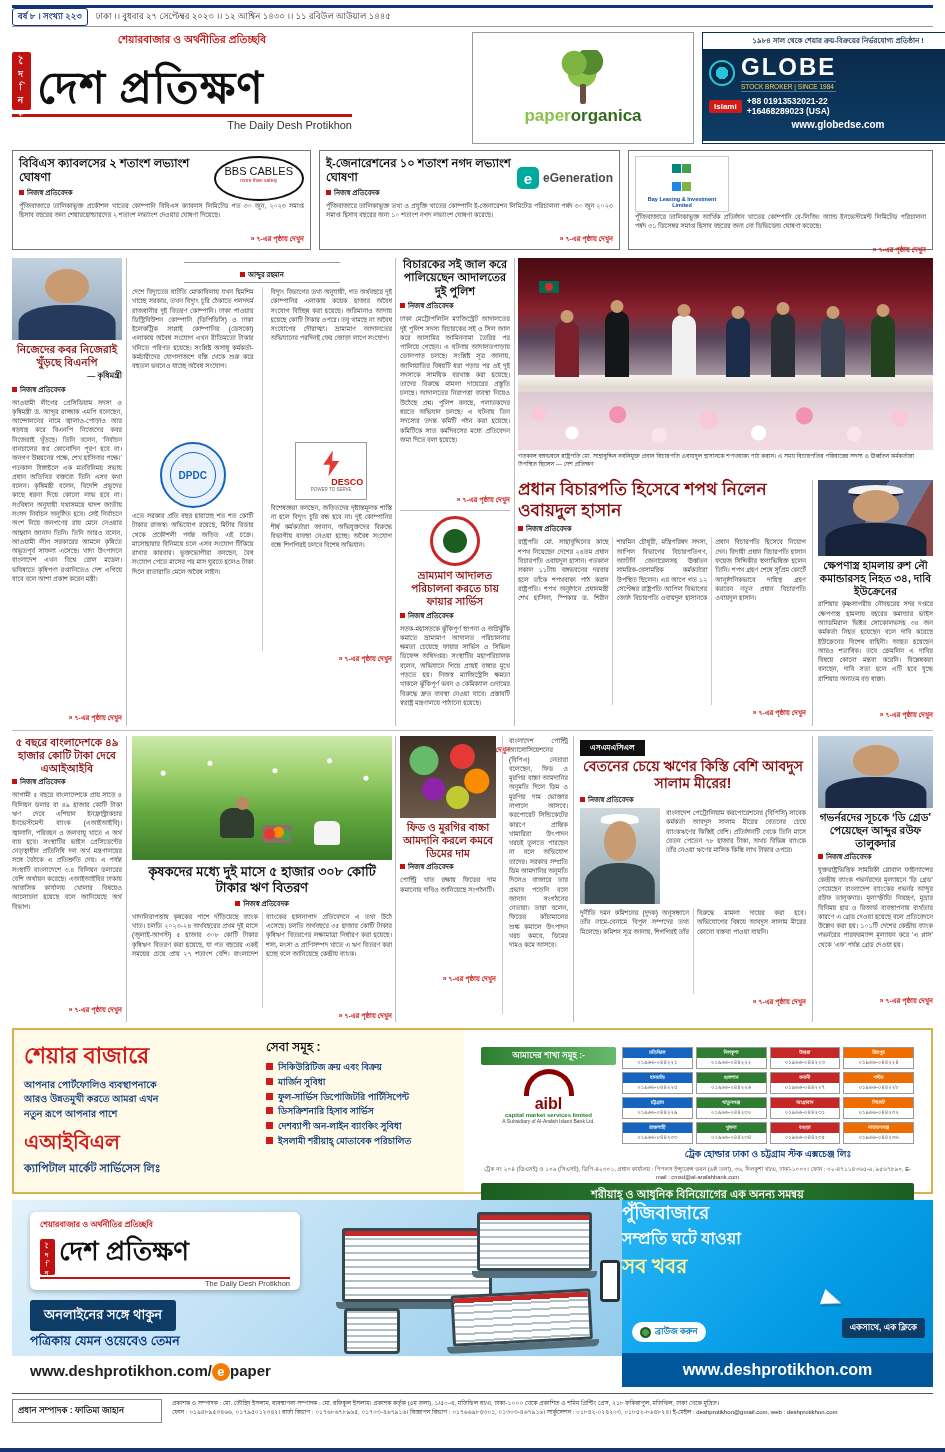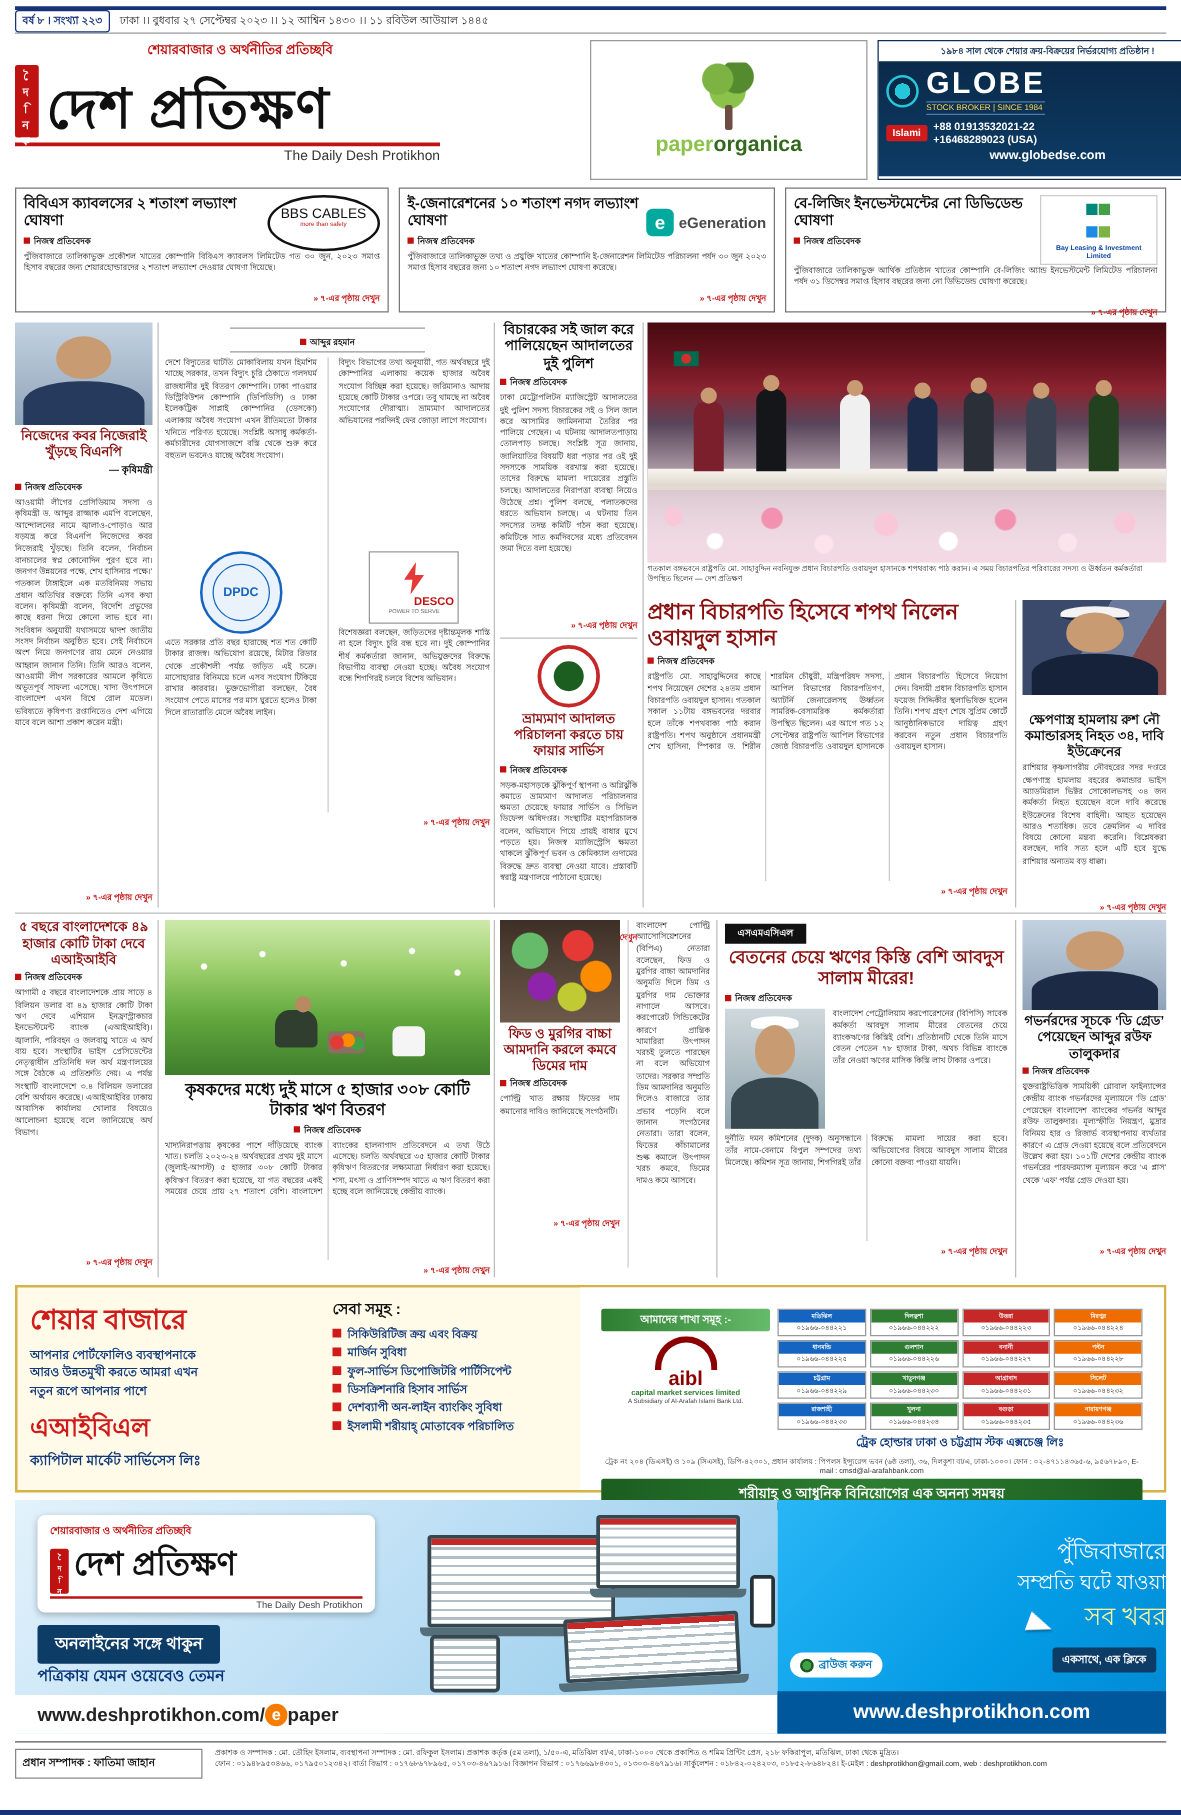--- a/index.html
+++ b/index.html
@@ -167,24 +167,20 @@
         <div style="width:22px;height:22px;background:#00a99d;border-radius:5px;color:#fff;font-weight:bold;font-size:15px;display:flex;align-items:center;justify-content:center;">e</div>
         <div style="font-size:12px;color:#4a4a4a;font-weight:bold;">eGeneration</div>
       </div>
     </div>
     <div class="body-txt" style="height:30px;">পুঁজিবাজারে তালিকাভুক্ত তথ্য ও প্রযুক্তি খাতের কোম্পানি ই-জেনারেশন লিমিটেড পরিচালনা পর্ষদ ৩০ জুন ২০২৩ সমাপ্ত হিসাব বছরের জন্য ১০ শতাংশ নগদ লভ্যাংশ ঘোষণা করেছে।</div>
     <div class="more">» ৭-এর পৃষ্ঠায় দেখুন</div>
   </div>
 
   <div class="abs brief" style="left:628px;top:150px;width:305px;height:100px;">
     <div style="display:flex;gap:4px;">
-      <div style="flex:1;">
-        <div class="brief-head">বে-লিজিং ইনভেস্টমেন্টের নো ডিভিডেন্ড ঘোষণা</div>
-        <div class="byline">নিজস্ব প্রতিবেদক</div>
-      </div>
       <div style="width:86px;text-align:center;border:1px solid #ccc;padding:3px;">
         <div>
           <span class="sq" style="background:#00897b;"></span><span class="sq" style="background:#43a047;"></span><br>
           <span class="sq" style="background:#1e88e5;"></span><span class="sq" style="background:#7cb342;"></span>
         </div>
         <div style="font-size:5.5px;color:#0d47a1;font-weight:bold;">Bay Leasing &amp; Investment Limited</div>
       </div>
     </div>
     <div class="body-txt" style="height:30px;">পুঁজিবাজারে তালিকাভুক্ত আর্থিক প্রতিষ্ঠান খাতের কোম্পানি বে-লিজিং অ্যান্ড ইনভেস্টমেন্ট লিমিটেড পরিচালনা পর্ষদ ৩১ ডিসেম্বর সমাপ্ত হিসাব বছরের জন্য নো ডিভিডেন্ড ঘোষণা করেছে।</div>
     <div class="more">» ৭-এর পৃষ্ঠায় দেখুন</div>
@@ -277,21 +273,21 @@
     <div class="body-txt" style="height:168px;columns:3;column-gap:8px;column-rule:1px solid #ccc;">রাষ্ট্রপতি মো. সাহাবুদ্দিনের কাছে শপথ নিয়েছেন দেশের ২৪তম প্রধান বিচারপতি ওবায়দুল হাসান। গতকাল সকাল ১১টায় বঙ্গভবনের দরবার হলে তাঁকে শপথবাক্য পাঠ করান রাষ্ট্রপতি। শপথ অনুষ্ঠানে প্রধানমন্ত্রী শেখ হাসিনা, স্পিকার ড. শিরীন শারমিন চৌধুরী, মন্ত্রিপরিষদ সদস্য, আপিল বিভাগের বিচারপতিগণ, অ্যাটর্নি জেনারেলসহ ঊর্ধ্বতন সামরিক-বেসামরিক কর্মকর্তারা উপস্থিত ছিলেন। এর আগে গত ১২ সেপ্টেম্বর রাষ্ট্রপতি আপিল বিভাগের জ্যেষ্ঠ বিচারপতি ওবায়দুল হাসানকে প্রধান বিচারপতি হিসেবে নিয়োগ দেন। বিদায়ী প্রধান বিচারপতি হাসান ফয়েজ সিদ্দিকীর স্থলাভিষিক্ত হলেন তিনি। শপথ গ্রহণ শেষে সুপ্রিম কোর্টে আনুষ্ঠানিকভাবে দায়িত্ব গ্রহণ করবেন নতুন প্রধান বিচারপতি ওবায়দুল হাসান।</div>
     <div class="more">» ৭-এর পৃষ্ঠায় দেখুন</div>
   </div>
 
   <div class="abs" style="left:818px;top:480px;width:115px;">
     <div class="portrait" style="width:115px;height:76px;background:linear-gradient(120deg,#3b4a6b 0 45%,#6b7a9b 45% 72%,#8a4a4a 72%);">
       <div class="p-cap"></div>
         <div class="p-head"></div>
         <div class="p-body" style="background:#15223a;"></div>
     </div>
-    <div class="hl center" style="font-size:10.5px;color:#0d0d0d;margin-top:14px;">ক্ষেপণাস্ত্র হামলায় রুশ নৌ কমান্ডারসহ নিহত ৩৪, দাবি ইউক্রেনের</div>
+    <div class="hl center" style="font-size:10.5px;color:#0d0d0d;margin-top:3px;">ক্ষেপণাস্ত্র হামলায় রুশ নৌ কমান্ডারসহ নিহত ৩৪, দাবি ইউক্রেনের</div>
     <div class="body-txt" style="height:108px;margin-top:2px;">রাশিয়ার কৃষ্ণসাগরীয় নৌবহরের সদর দপ্তরে ক্ষেপণাস্ত্র হামলায় বহরের কমান্ডার ভাইস অ্যাডমিরাল ভিক্টর সোকোলভসহ ৩৪ জন কর্মকর্তা নিহত হয়েছেন বলে দাবি করেছে ইউক্রেনের বিশেষ বাহিনী। আহত হয়েছেন আরও শতাধিক। তবে ক্রেমলিন এ দাবির বিষয়ে কোনো মন্তব্য করেনি। বিশ্লেষকরা বলছেন, দাবি সত্য হলে এটি হবে যুদ্ধে রাশিয়ার অন্যতম বড় ধাক্কা।</div>
     <div class="more">» ৭-এর পৃষ্ঠায় দেখুন</div>
   </div>
 
   <div class="vr" style="left:126px;top:736px;height:286px;"></div>
   <div class="vr" style="left:395px;top:736px;height:286px;"></div>
   <div class="vr" style="left:573px;top:736px;height:286px;"></div>
   <div class="vr" style="left:812px;top:736px;height:286px;"></div>
 
   <div class="abs" style="left:12px;top:736px;width:110px;">
@@ -491,21 +487,21 @@
           <div class="scr"></div>
           <div class="base"></div>
         </div>
       <div class="abs" style="left:332px;top:108px;width:56px;height:46px;background:#fff;border:3px solid #37474f;border-radius:4px;background-image:repeating-linear-gradient(180deg,#b0bec5 0 2px,#fff 2px 6px);"></div>
       <div class="abs" style="left:588px;top:60px;width:20px;height:42px;background:#263238;border-radius:4px;">
           <div style="margin:3px;height:36px;background:#fff;"></div>
         </div>
     </div>
 
     <div class="abs" style="left:610px;top:0;width:311px;height:187px;background:linear-gradient(135deg,#29b6f6,#039be5 60%,#0288d1);">
-      <div style="text-align:right;color:#fff;font-weight:normal;margin-top:28px;line-height:1.5;">
+      <div style="text-align:left;color:#fff;font-weight:bold;margin-top:0;line-height:1.5;">
         <div style="font-size:18px;">পুঁজিবাজারে</div>
         <div style="font-size:16px;">সম্প্রতি ঘটে যাওয়া</div>
         <div style="font-size:20px;color:#fff59d;">সব খবর</div>
       </div>
       <div class="cursor-arrow abs" style="left:200px;top:92px;"></div>
       <div class="abs" style="right:8px;top:118px;background:#0d3c66;color:#fff;font-size:8.5px;font-weight:bold;padding:3px 8px;border-radius:3px;">একসাথে, এক ক্লিকে</div>
       <div class="abs" style="left:10px;top:122px;background:#fff;border-radius:12px;padding:3px 8px;display:flex;align-items:center;gap:4px;">
         <span style="width:11px;height:11px;border-radius:50%;background:radial-gradient(circle,#43a047 0 45%,#1b5e20 46%);display:inline-block;"></span>
         <span style="font-size:8.5px;font-weight:bold;color:#0277bd;">ব্রাউজ করুন</span>
       </div>

